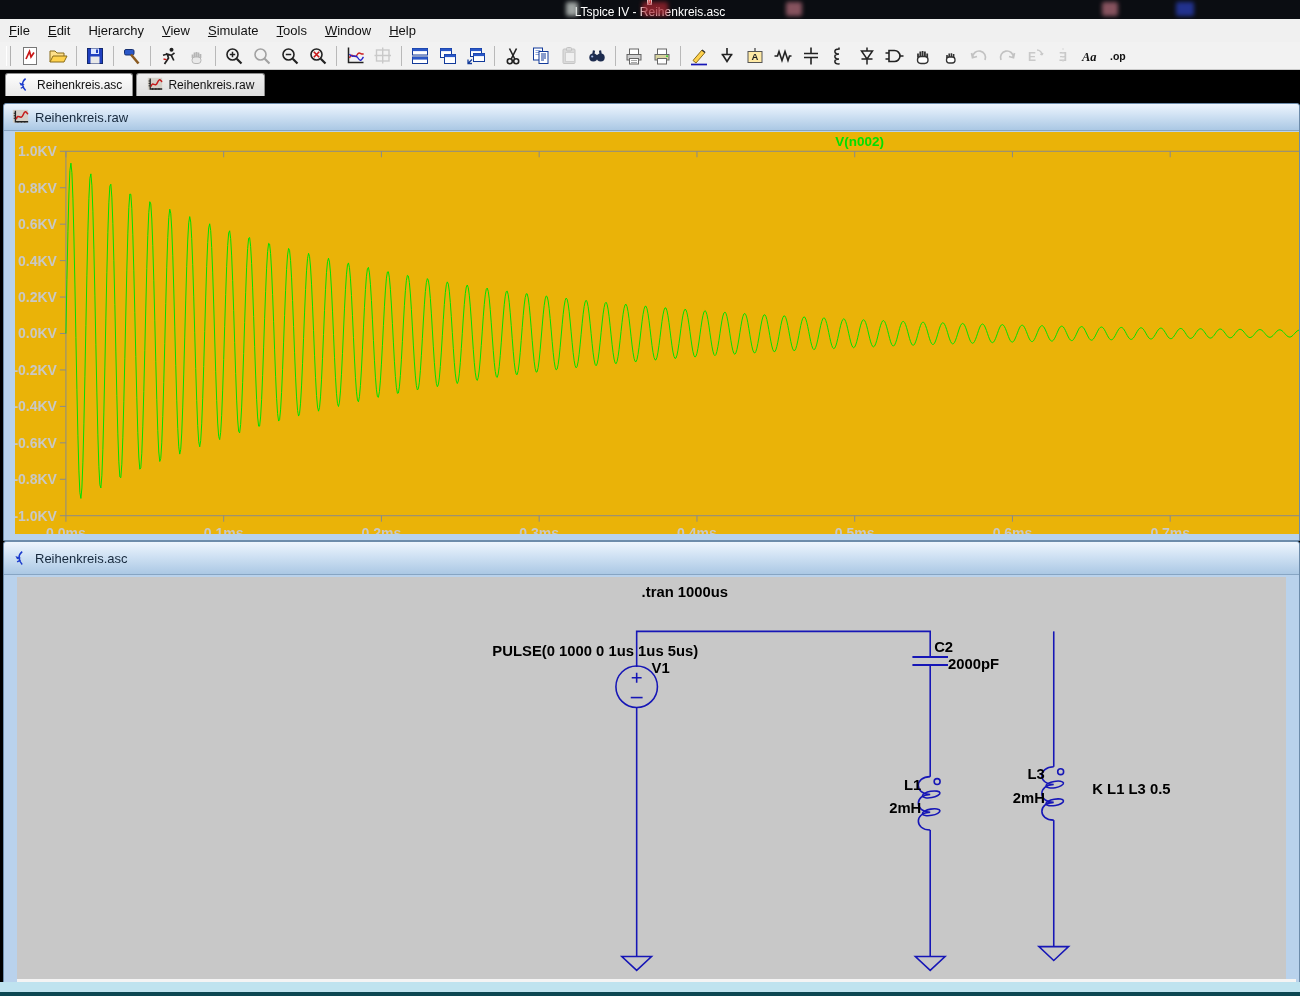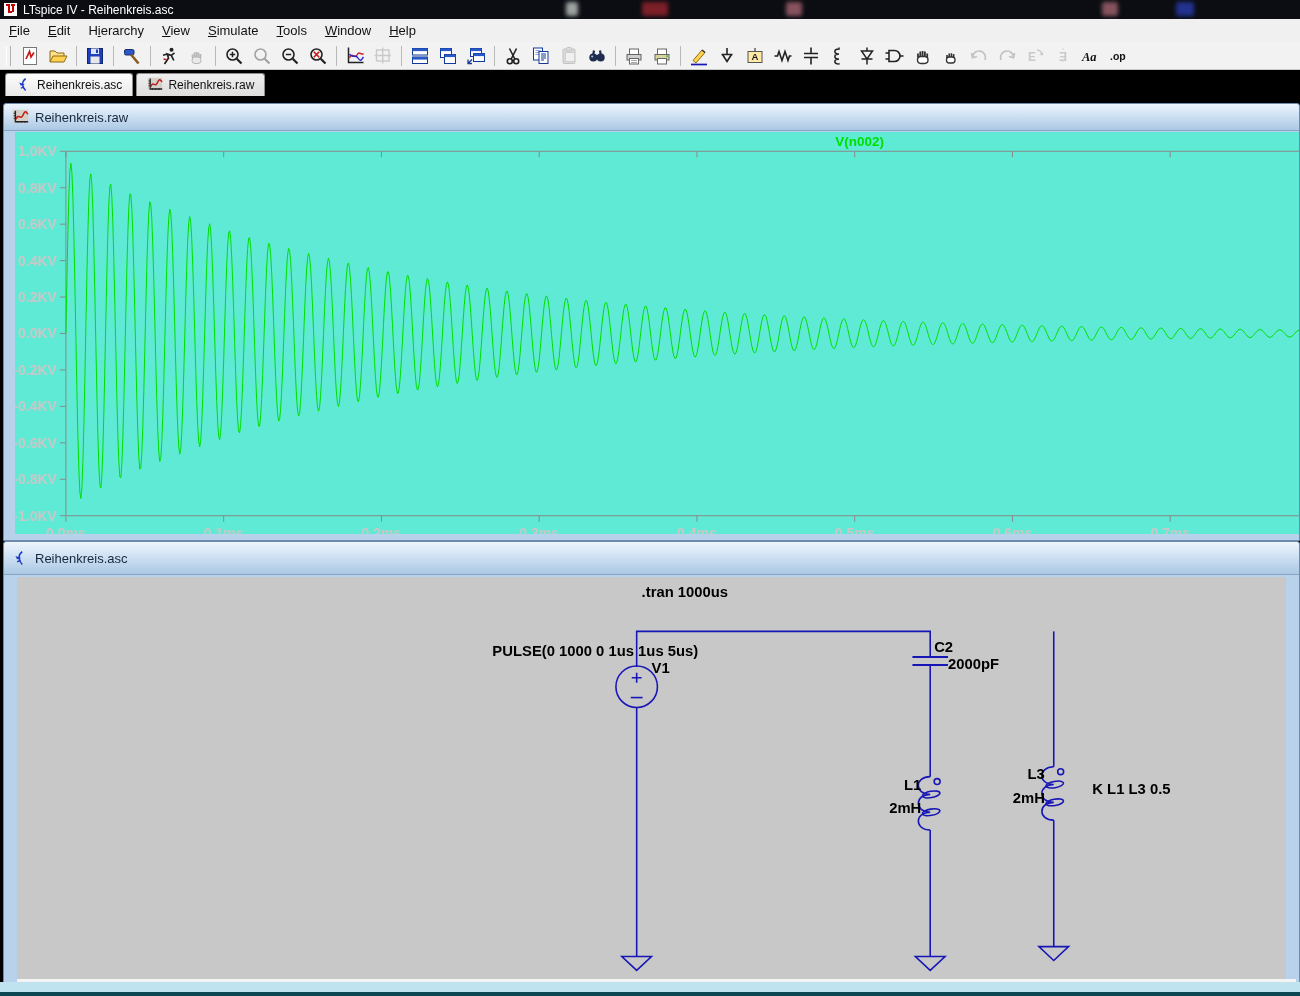--- a/index.html
+++ b/index.html
@@ -1,21 +1,21 @@
 <!DOCTYPE html>
 <html><head>
 <meta charset="utf-8">
 <style>
   html,body{margin:0;padding:0;background:#000;}
   #app{position:relative;width:1300px;height:996px;overflow:hidden;
        font-family:"Liberation Sans",sans-serif;background:#000;}
 
   
   .titlebar{position:absolute;left:0;top:0;width:1300px;height:19px;background:#0b0d12;
-            display:flex;align-items:center;color:#fff;font-size:12px;}
+            display:flex;align-items:center;color:#fff;font-size:12px;flex-direction:column;}
   .titlebar .logo{width:13px;height:13px;margin:0 6px 0 4px;}
   .blob{position:absolute;top:2px;height:14px;border-radius:2px;filter:blur(2px);opacity:.75;}
 
   .menubar{position:absolute;left:0;top:19px;width:1300px;height:23px;background:#f0f0f0;
            border-bottom:1px solid #d7d7d7;display:flex;align-items:center;font-size:13px;color:#111;}
   .menu-item{padding:3px 9px;cursor:default;}
 
   .toolbar{position:absolute;left:0;top:42px;width:1300px;height:28px;background:#f2f2f2;
            border-bottom:1px solid #c9c9c9;display:flex;align-items:center;padding-left:6px;box-sizing:border-box;}
   .tbtn{width:26px;height:24px;display:flex;align-items:center;justify-content:center;border:1px solid transparent;}
@@ -34,21 +34,21 @@
 
   
   .mdi{position:absolute;left:0;top:96px;width:1300px;height:900px;background:#000;}
   .win{position:absolute;background:#b9d2ec;border:1px solid #6d8cab;border-radius:3px 3px 0 0;box-sizing:border-box;}
   .win-title{height:26px;display:flex;align-items:center;gap:6px;padding-left:8px;
              background:linear-gradient(#eef5fd,#cfe1f3 45%,#abc8e4);border-bottom:1px solid #87a5c3;
              border-radius:3px 3px 0 0;font-size:13px;color:#16283c;}
   .win-title svg{width:17px;height:17px;}
 
   #waveWin{left:3px;top:7px;width:1297px;height:438px;}
-  #waveBody{position:absolute;left:11px;top:28px;right:0;height:402px;background:#5eead4;}
+  #waveBody{position:absolute;left:11px;top:28px;right:0;height:402px;background:#eab308;}
   #schemWin{left:3px;top:445px;width:1297px;height:443px;}
   #schemWin .win-title{height:32px;}
   #schemBody{position:absolute;left:13px;top:35px;right:13px;height:402px;background:#c8c8c8;cursor:crosshair;}
   #schemBody svg{width:100%;height:100%;display:block;}
   .schem-bottom{position:absolute;left:13px;right:3px;top:437px;height:3px;background:#f4f4f4;}
 
   .mdi-bottom-blue{position:absolute;left:0;top:886px;width:1300px;height:10px;background:#bfe3ef;}
   .mdi-bottom-teal{position:absolute;left:0;top:896px;width:1300px;height:4px;background:#0d4752;}
 
   text{user-select:none;}

